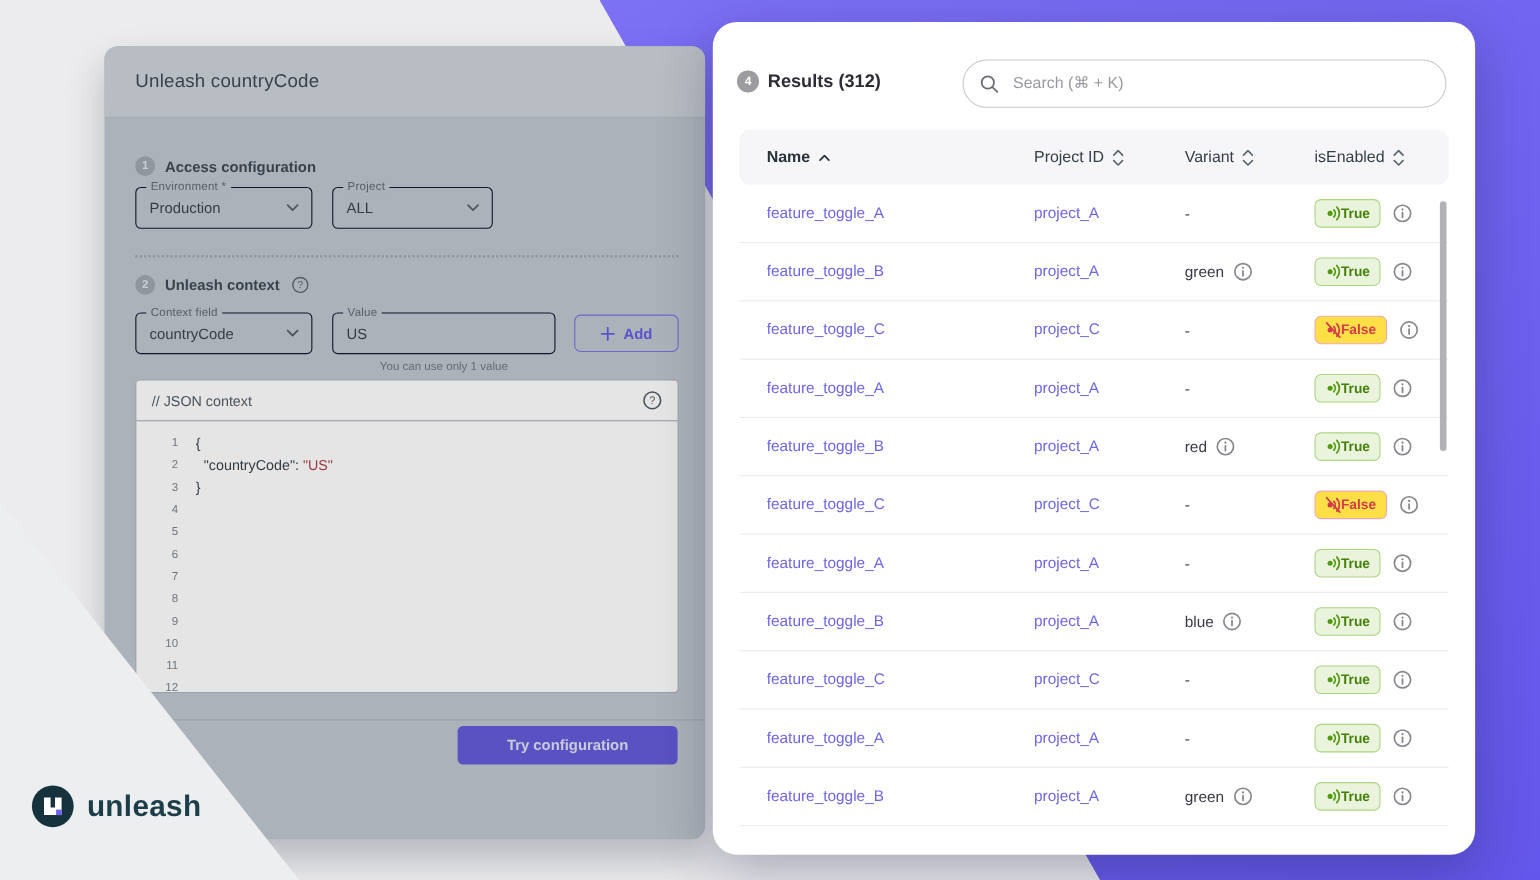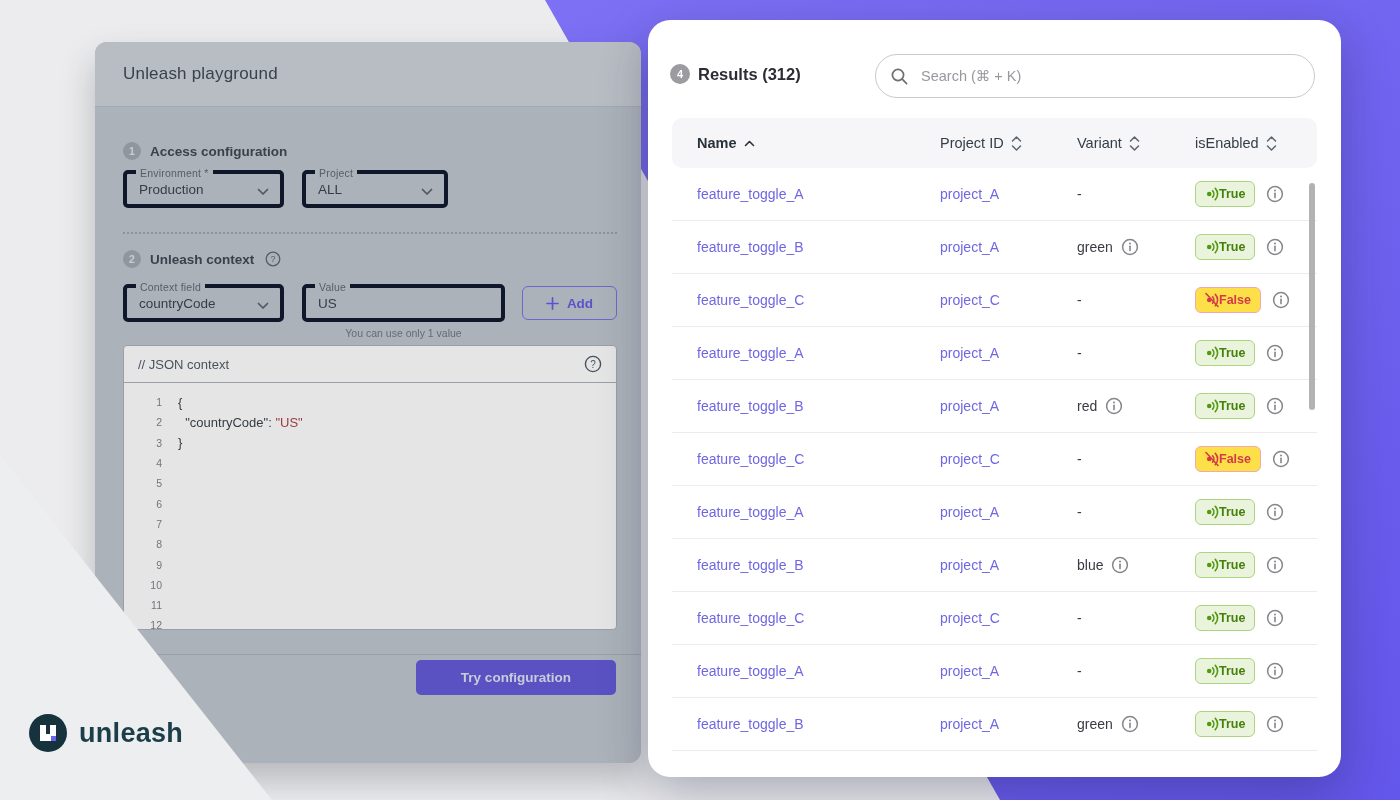--- a/index.html
+++ b/index.html
@@ -36,21 +36,21 @@
     border-bottom:1px solid #a3a9b0;
   }
   .pg-title{font-size:17px;color:#39424c;letter-spacing:.2px;}
   .step-row{display:flex;align-items:center;gap:9px;position:absolute;left:28px;}
   .step-badge{
     width:18px;height:18px;border-radius:50%;background:#8f969d;color:#c9cdd2;
     font-size:10.5px;font-weight:bold;display:flex;align-items:center;justify-content:center;flex:0 0 auto;
   }
   .step-label{font-size:13.5px;font-weight:600;color:#39424c;}
   .field{
-    position:absolute;height:38px;border:4px solid #0f172a;border-radius:5px;
+    position:absolute;height:38px;border:1px solid #0f172a;border-radius:5px;
     display:flex;align-items:center;padding:0 12px;box-sizing:border-box;
   }
   .field .flabel{
     position:absolute;top:-7px;left:9px;padding:0 4px;background:#acb2b9;
     font-size:10.5px;color:#555e68;letter-spacing:.2px;line-height:12px;
   }
   .field .fvalue{font-size:13.5px;color:#343d47;}
   .field .chev{position:absolute;right:11px;top:14px;}
   .dotted-div{position:absolute;left:28px;width:494px;border-top:2px dotted #8d939b;}
   .helper-text{position:absolute;font-size:10.5px;color:#636b75;text-align:center;}
@@ -132,21 +132,21 @@
   }
   .icon{display:inline-flex;flex:0 0 auto;}
 </style>
 </head>
 <body>
 
 <div class="purple-band"></div>
 
 <div class="abs pg-card">
   <div class="pg-header">
-    <span class="pg-title">Unleash playground</span>
+    <span class="pg-title">Unleash countryCode</span>
   </div>
 
   <div class="step-row" style="top:100px;">
     <span class="step-badge">1</span>
     <span class="step-label">Access configuration</span>
   </div>
 
   <div class="field" style="left:28px;top:128px;width:161px;">
     <span class="flabel">Environment *</span>
     <span class="fvalue">Production</span>

